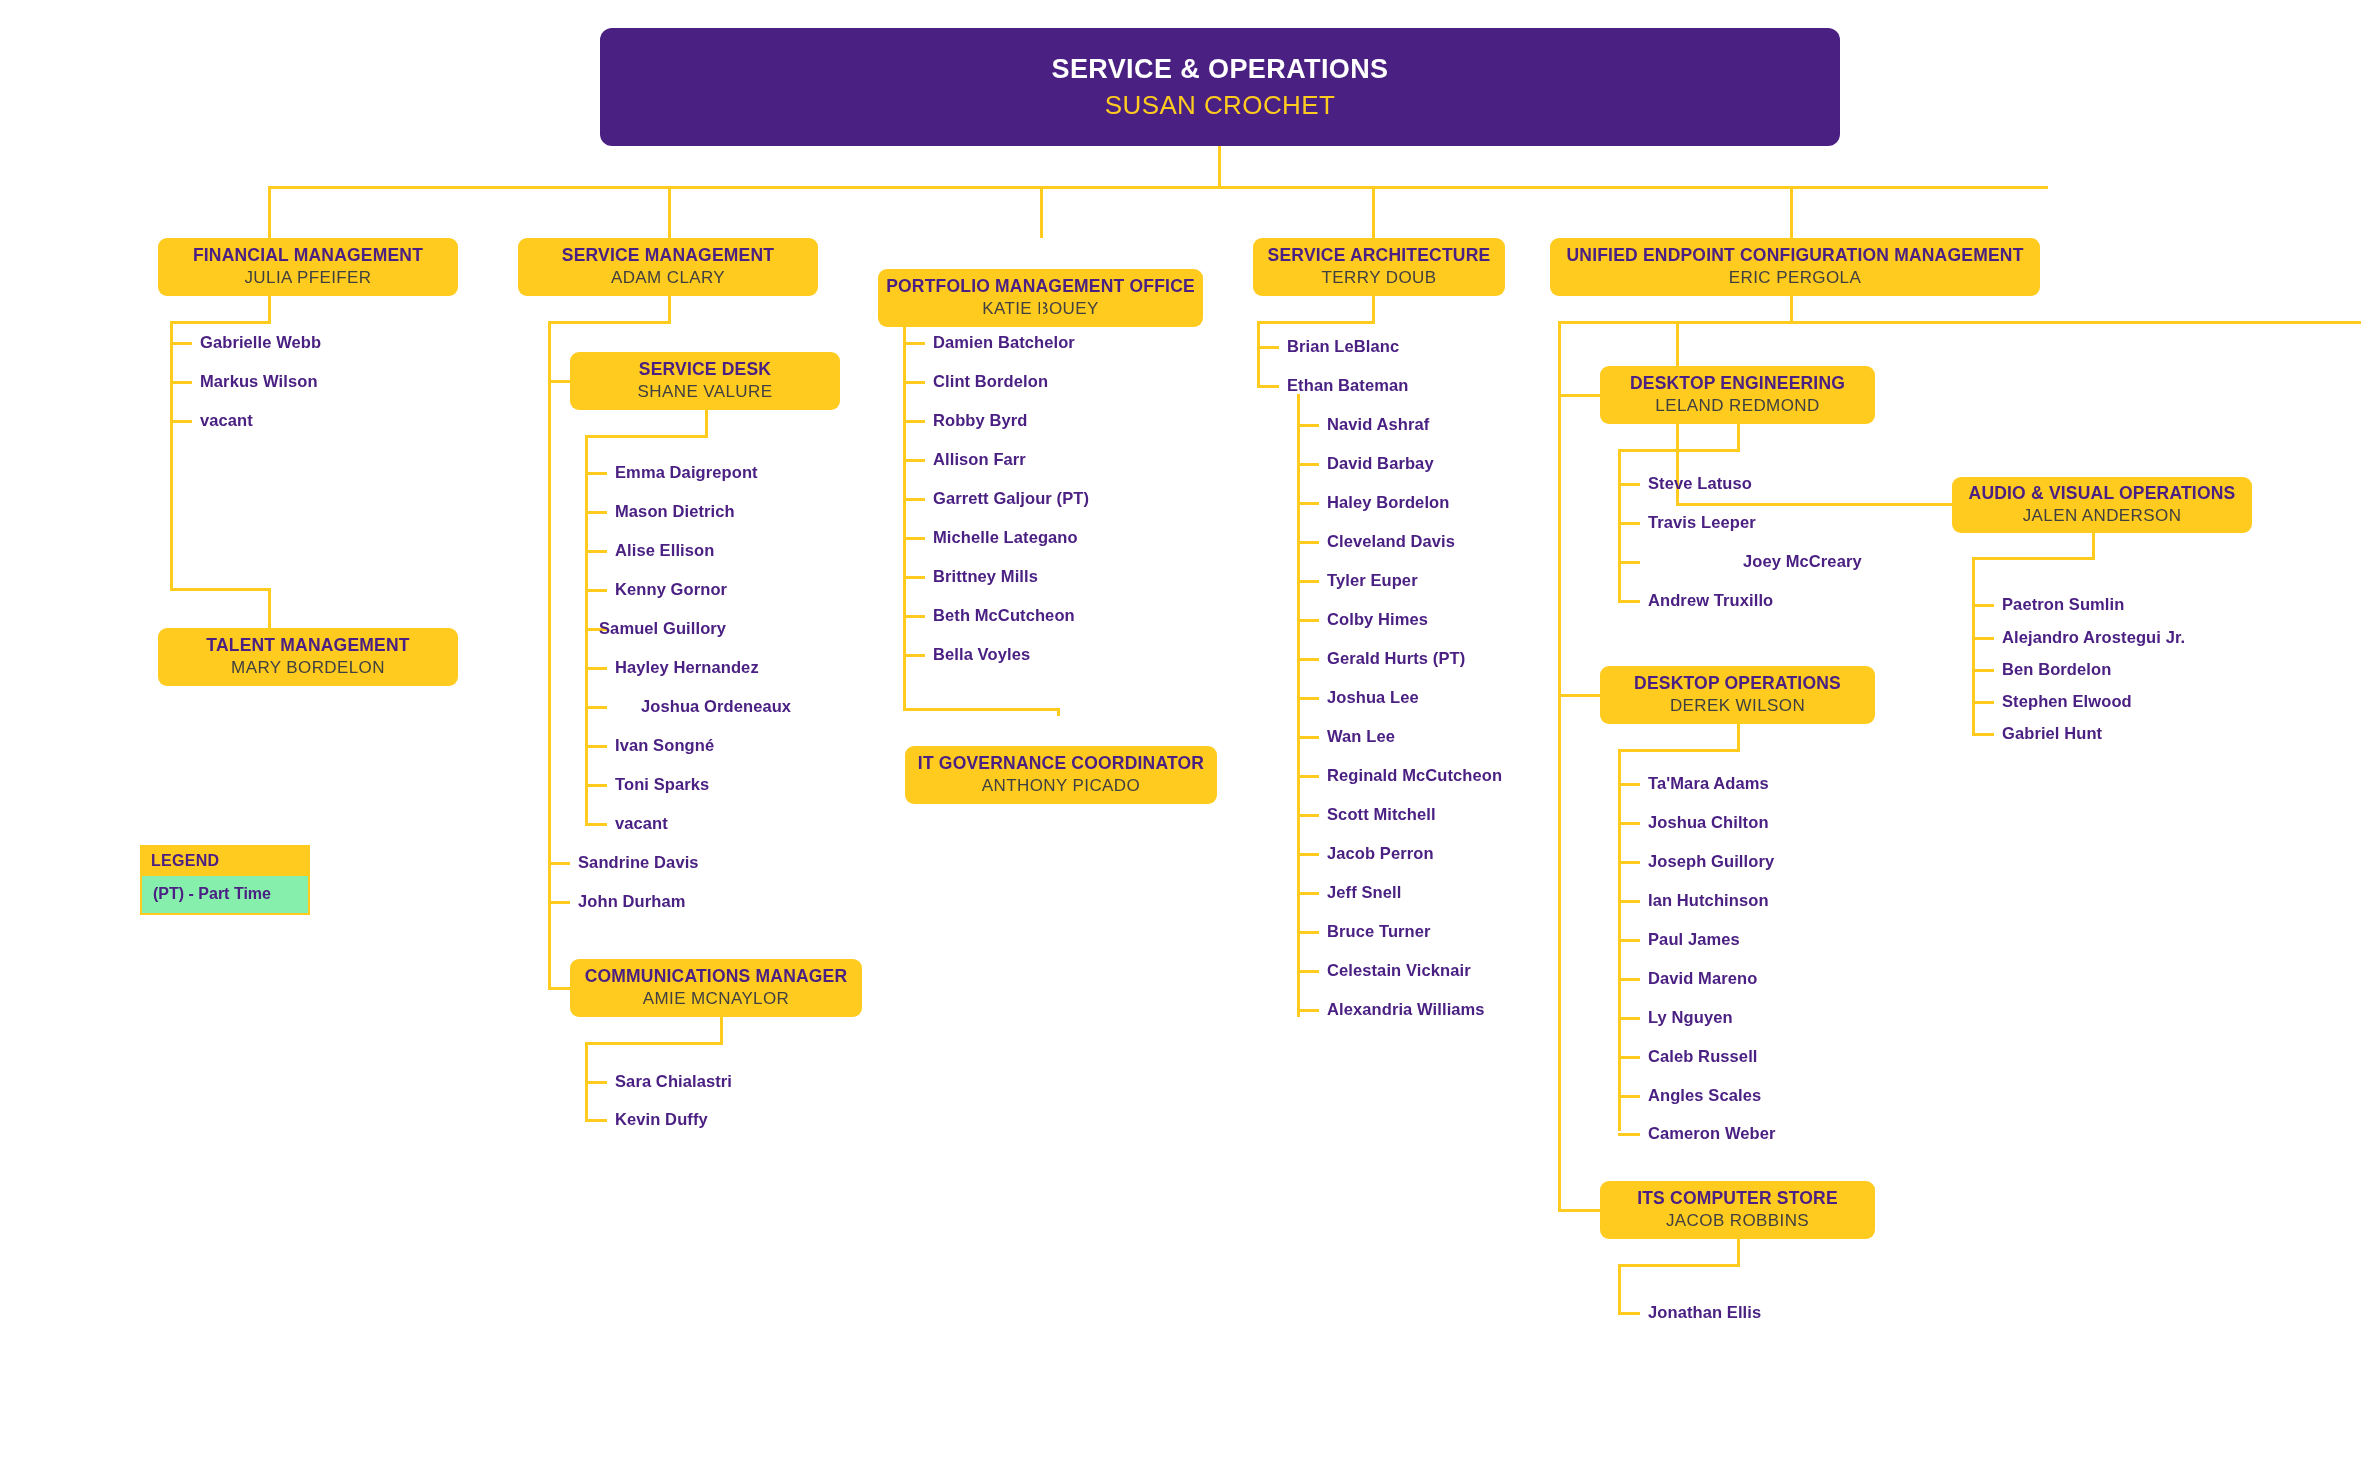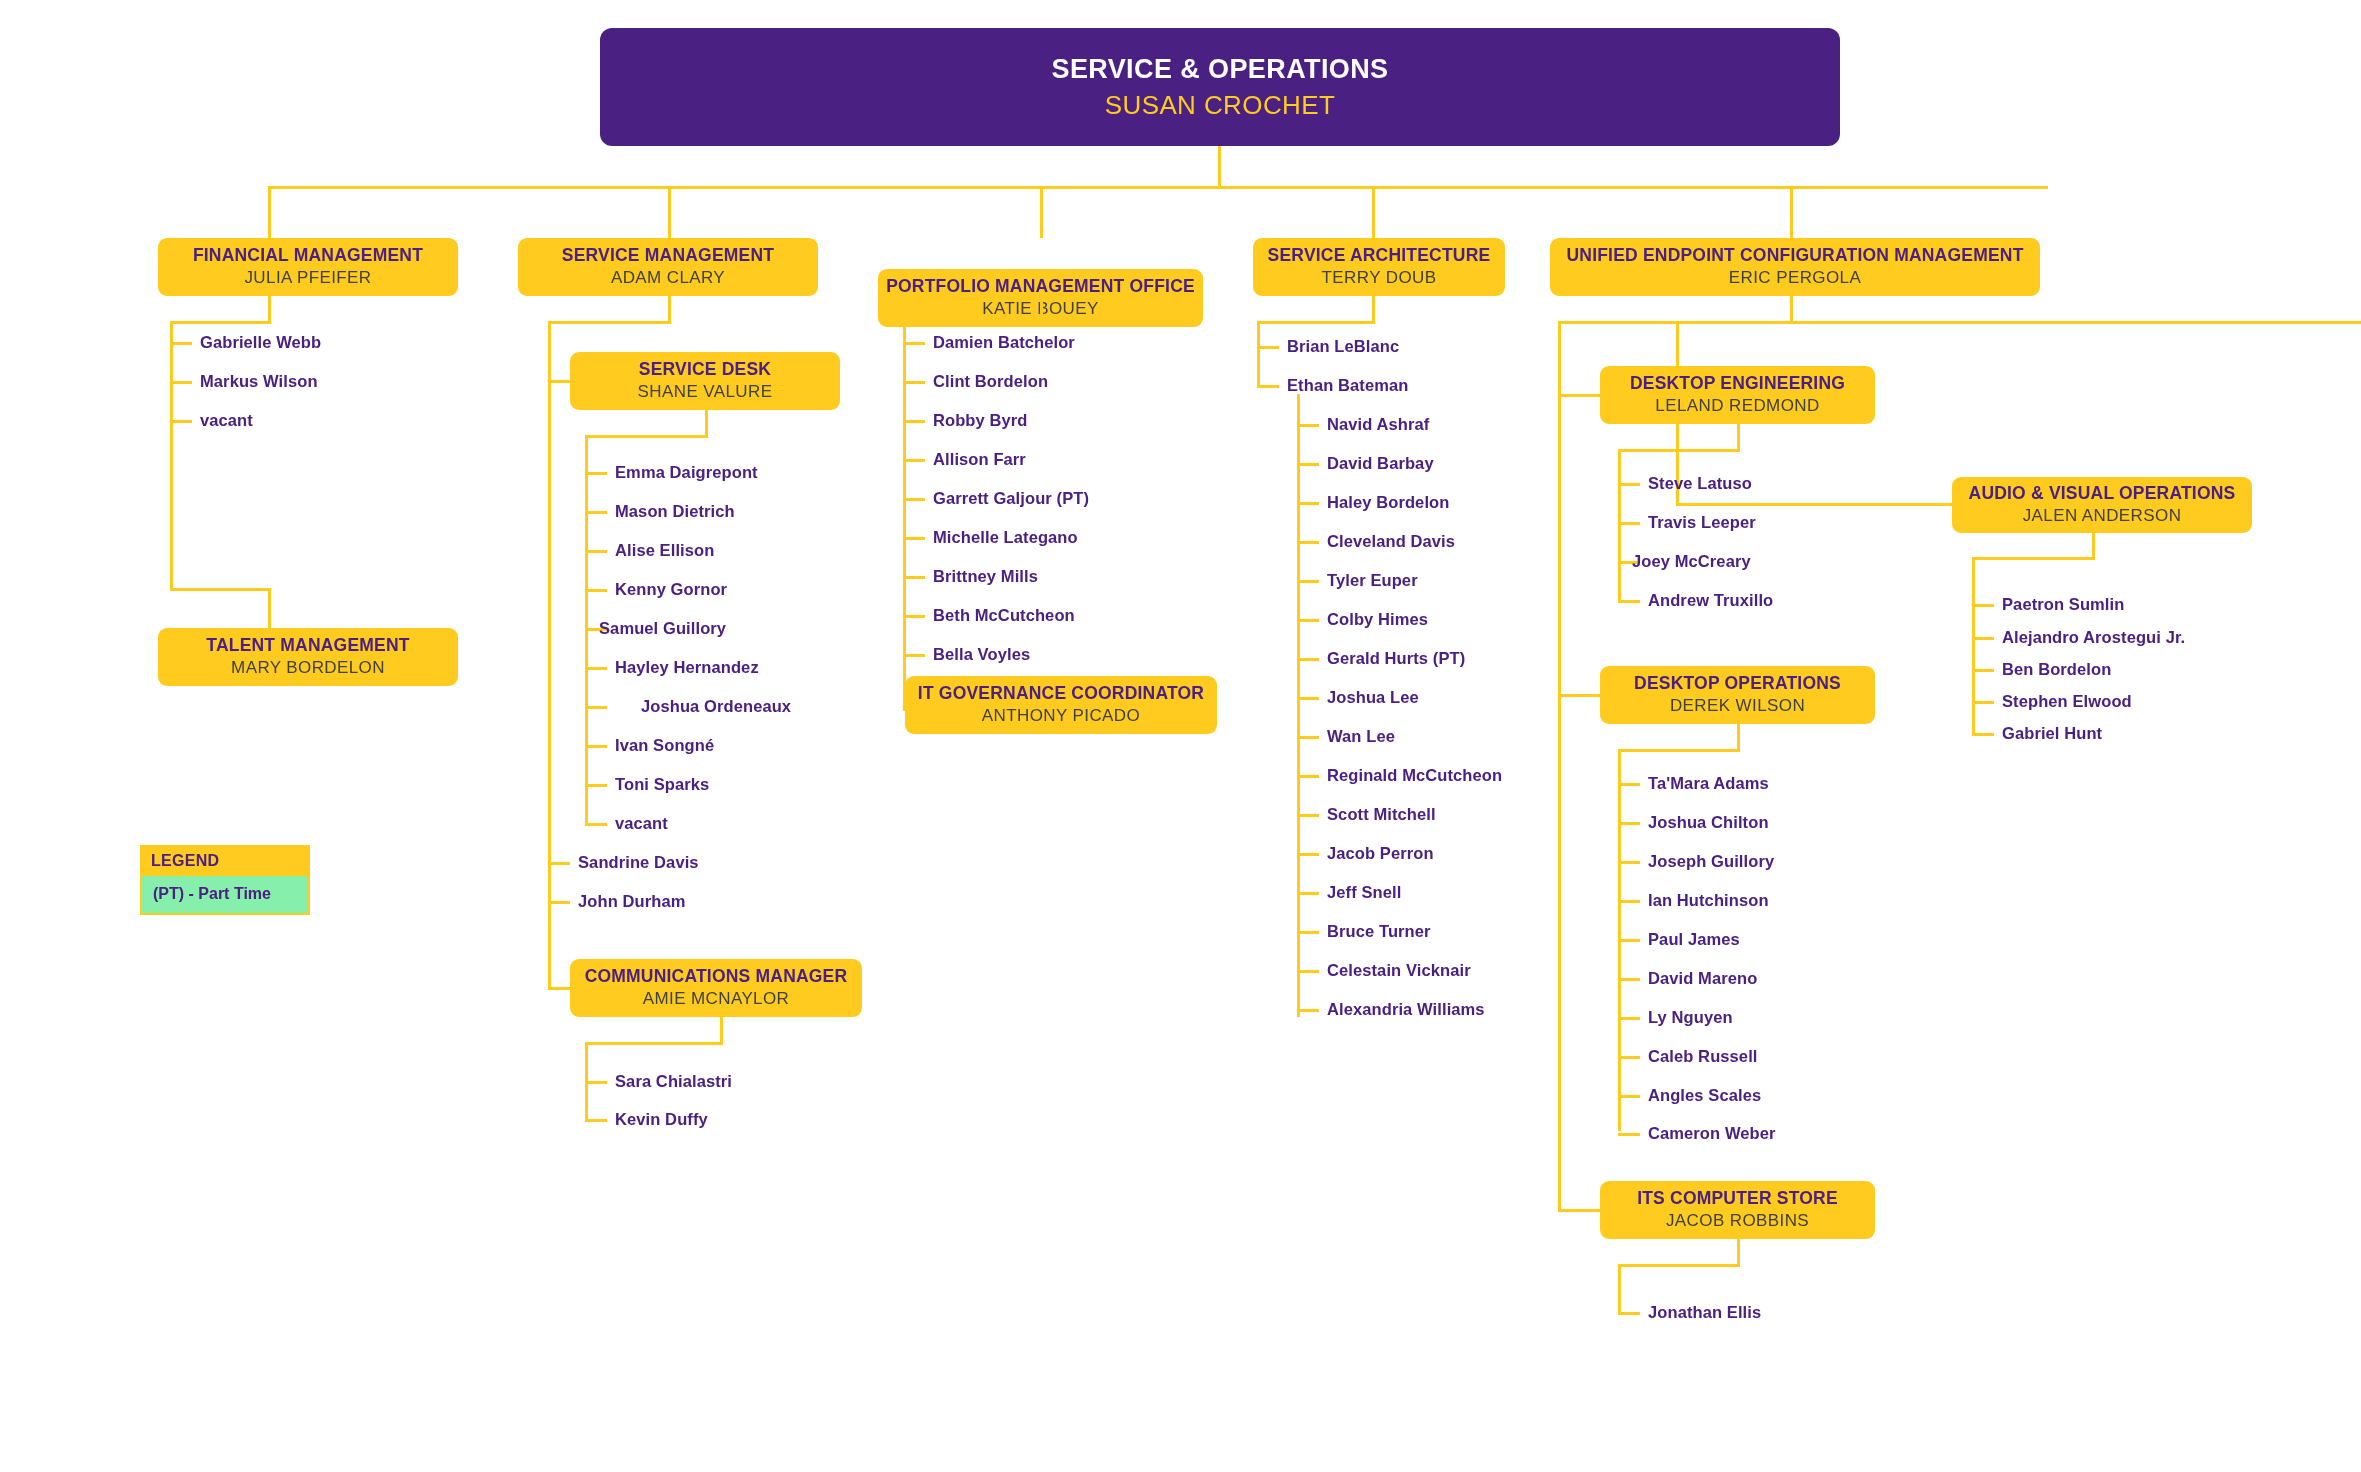--- a/index.html
+++ b/index.html
@@ -242,21 +242,21 @@
   <div class="leaf" style="left:933px; top:528px;">Michelle Lategano</div>
   <div class="ln tick" style="left:903px; top:576px;"></div>
   <div class="leaf" style="left:933px; top:567px;">Brittney Mills</div>
   <div class="ln tick" style="left:903px; top:615px;"></div>
   <div class="leaf" style="left:933px; top:606px;">Beth McCutcheon</div>
   <div class="ln tick" style="left:903px; top:654px;"></div>
   <div class="leaf" style="left:933px; top:645px;">Bella Voyles</div>
 
   <div class="ln h" style="left:903px; top:708px; width:157px;"></div>
   <div class="ln v" style="left:1057px; top:708px; height:8px;"></div>
-  <div class="box unit" style="left:905px; top:676px; width:312px; height:58px;">
+  <div class="box unit" style="left:905px; top:746px; width:312px; height:58px;">
     <div class="t">IT GOVERNANCE COORDINATOR</div>
     <div class="s">ANTHONY PICADO</div>
   </div>
 
   <div class="box unit" style="left:1253px; top:238px; width:252px; height:58px;">
     <div class="t">SERVICE ARCHITECTURE</div>
     <div class="s">TERRY DOUB</div>
   </div>
   <div class="ln v" style="left:1372px; top:296px; height:28px;"></div>
   <div class="ln h" style="left:1257px; top:321px; width:118px;"></div>
@@ -318,21 +318,21 @@
     <div class="s">LELAND REDMOND</div>
   </div>
   <div class="ln v" style="left:1737px; top:424px; height:28px;"></div>
   <div class="ln h" style="left:1618px; top:449px; width:122px;"></div>
   <div class="ln v" style="left:1618px; top:449px; height:151px;"></div>
   <div class="ln tick" style="left:1618px; top:483px;"></div>
   <div class="leaf" style="left:1648px; top:474px;">Steve Latuso</div>
   <div class="ln tick" style="left:1618px; top:522px;"></div>
   <div class="leaf" style="left:1648px; top:513px;">Travis Leeper</div>
   <div class="ln tick" style="left:1618px; top:561px;"></div>
-  <div class="leaf" style="left:1632px; top:552px;">Joey McCreary</div>
+  <div class="leaf" style="left:1743px; top:552px;">Joey McCreary</div>
   <div class="ln tick" style="left:1618px; top:600px;"></div>
   <div class="leaf" style="left:1648px; top:591px;">Andrew Truxillo</div>
 
   <div class="ln h" style="left:1676px; top:503px; width:282px;"></div>
   <div class="box unit" style="left:1952px; top:477px; width:300px; height:56px;">
     <div class="t">AUDIO &amp; VISUAL OPERATIONS</div>
     <div class="s">JALEN ANDERSON</div>
   </div>
   <div class="ln v" style="left:2092px; top:533px; height:26px;"></div>
   <div class="ln h" style="left:1972px; top:557px; width:123px;"></div>

